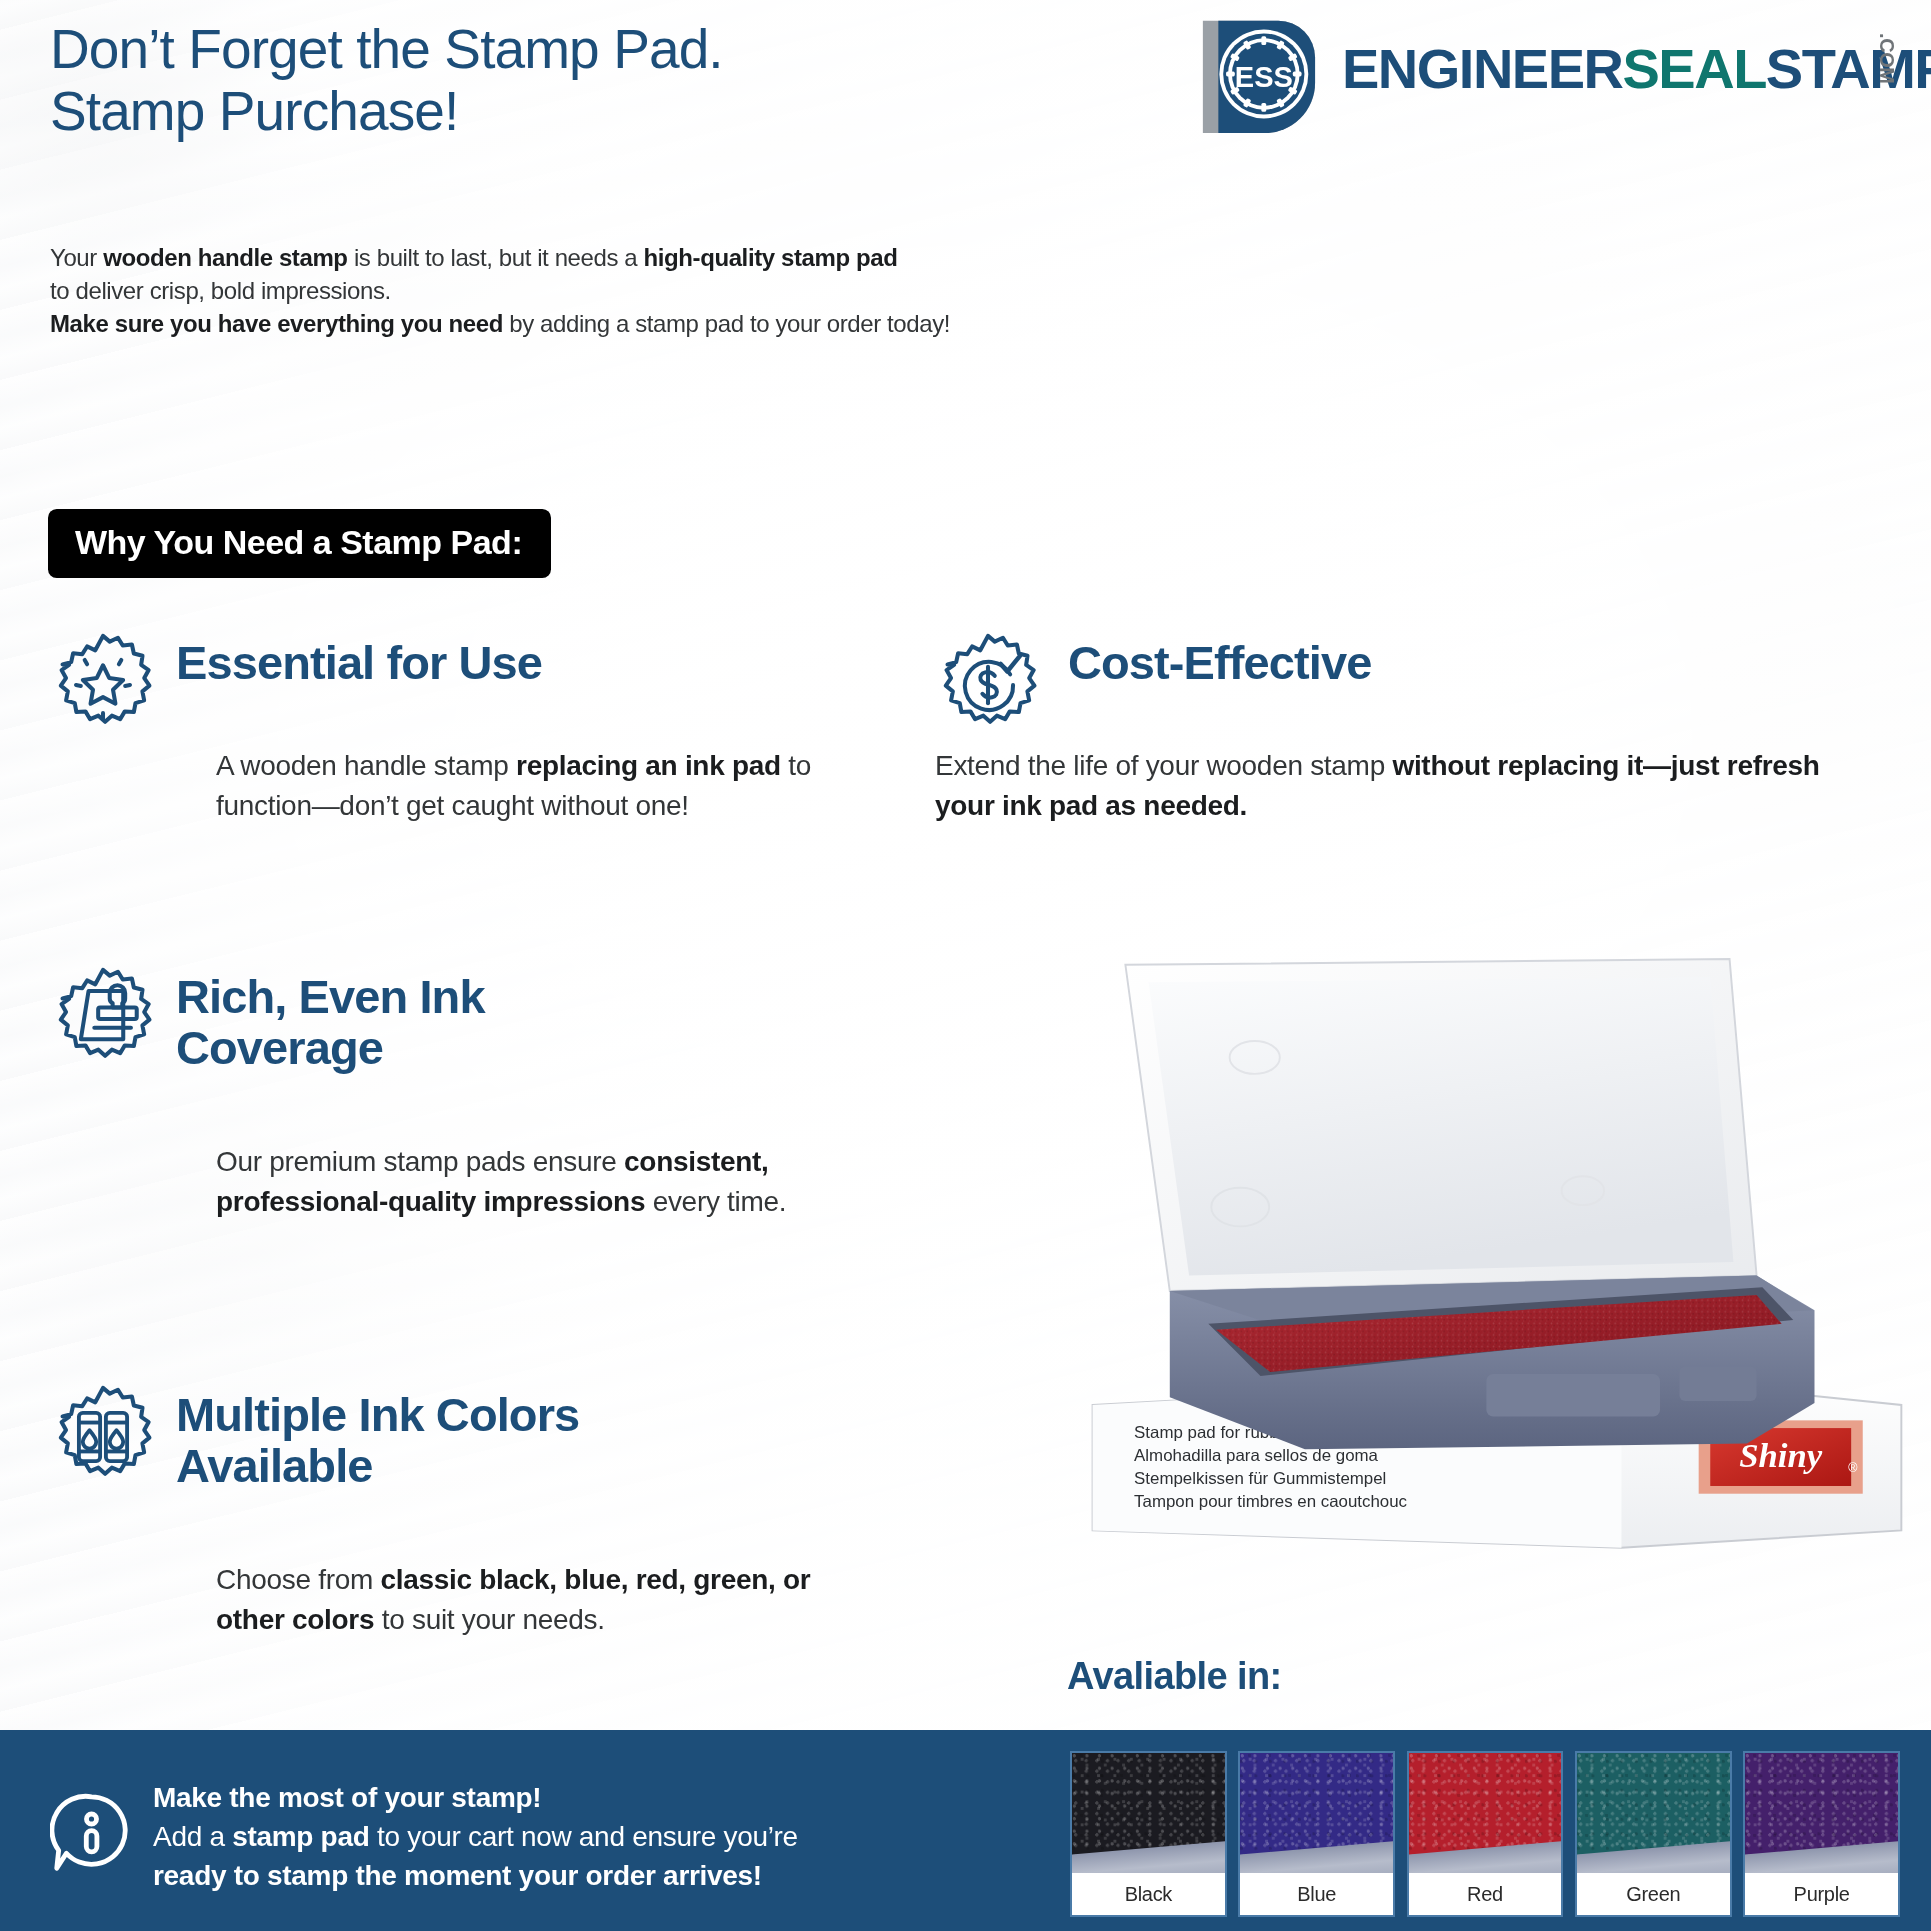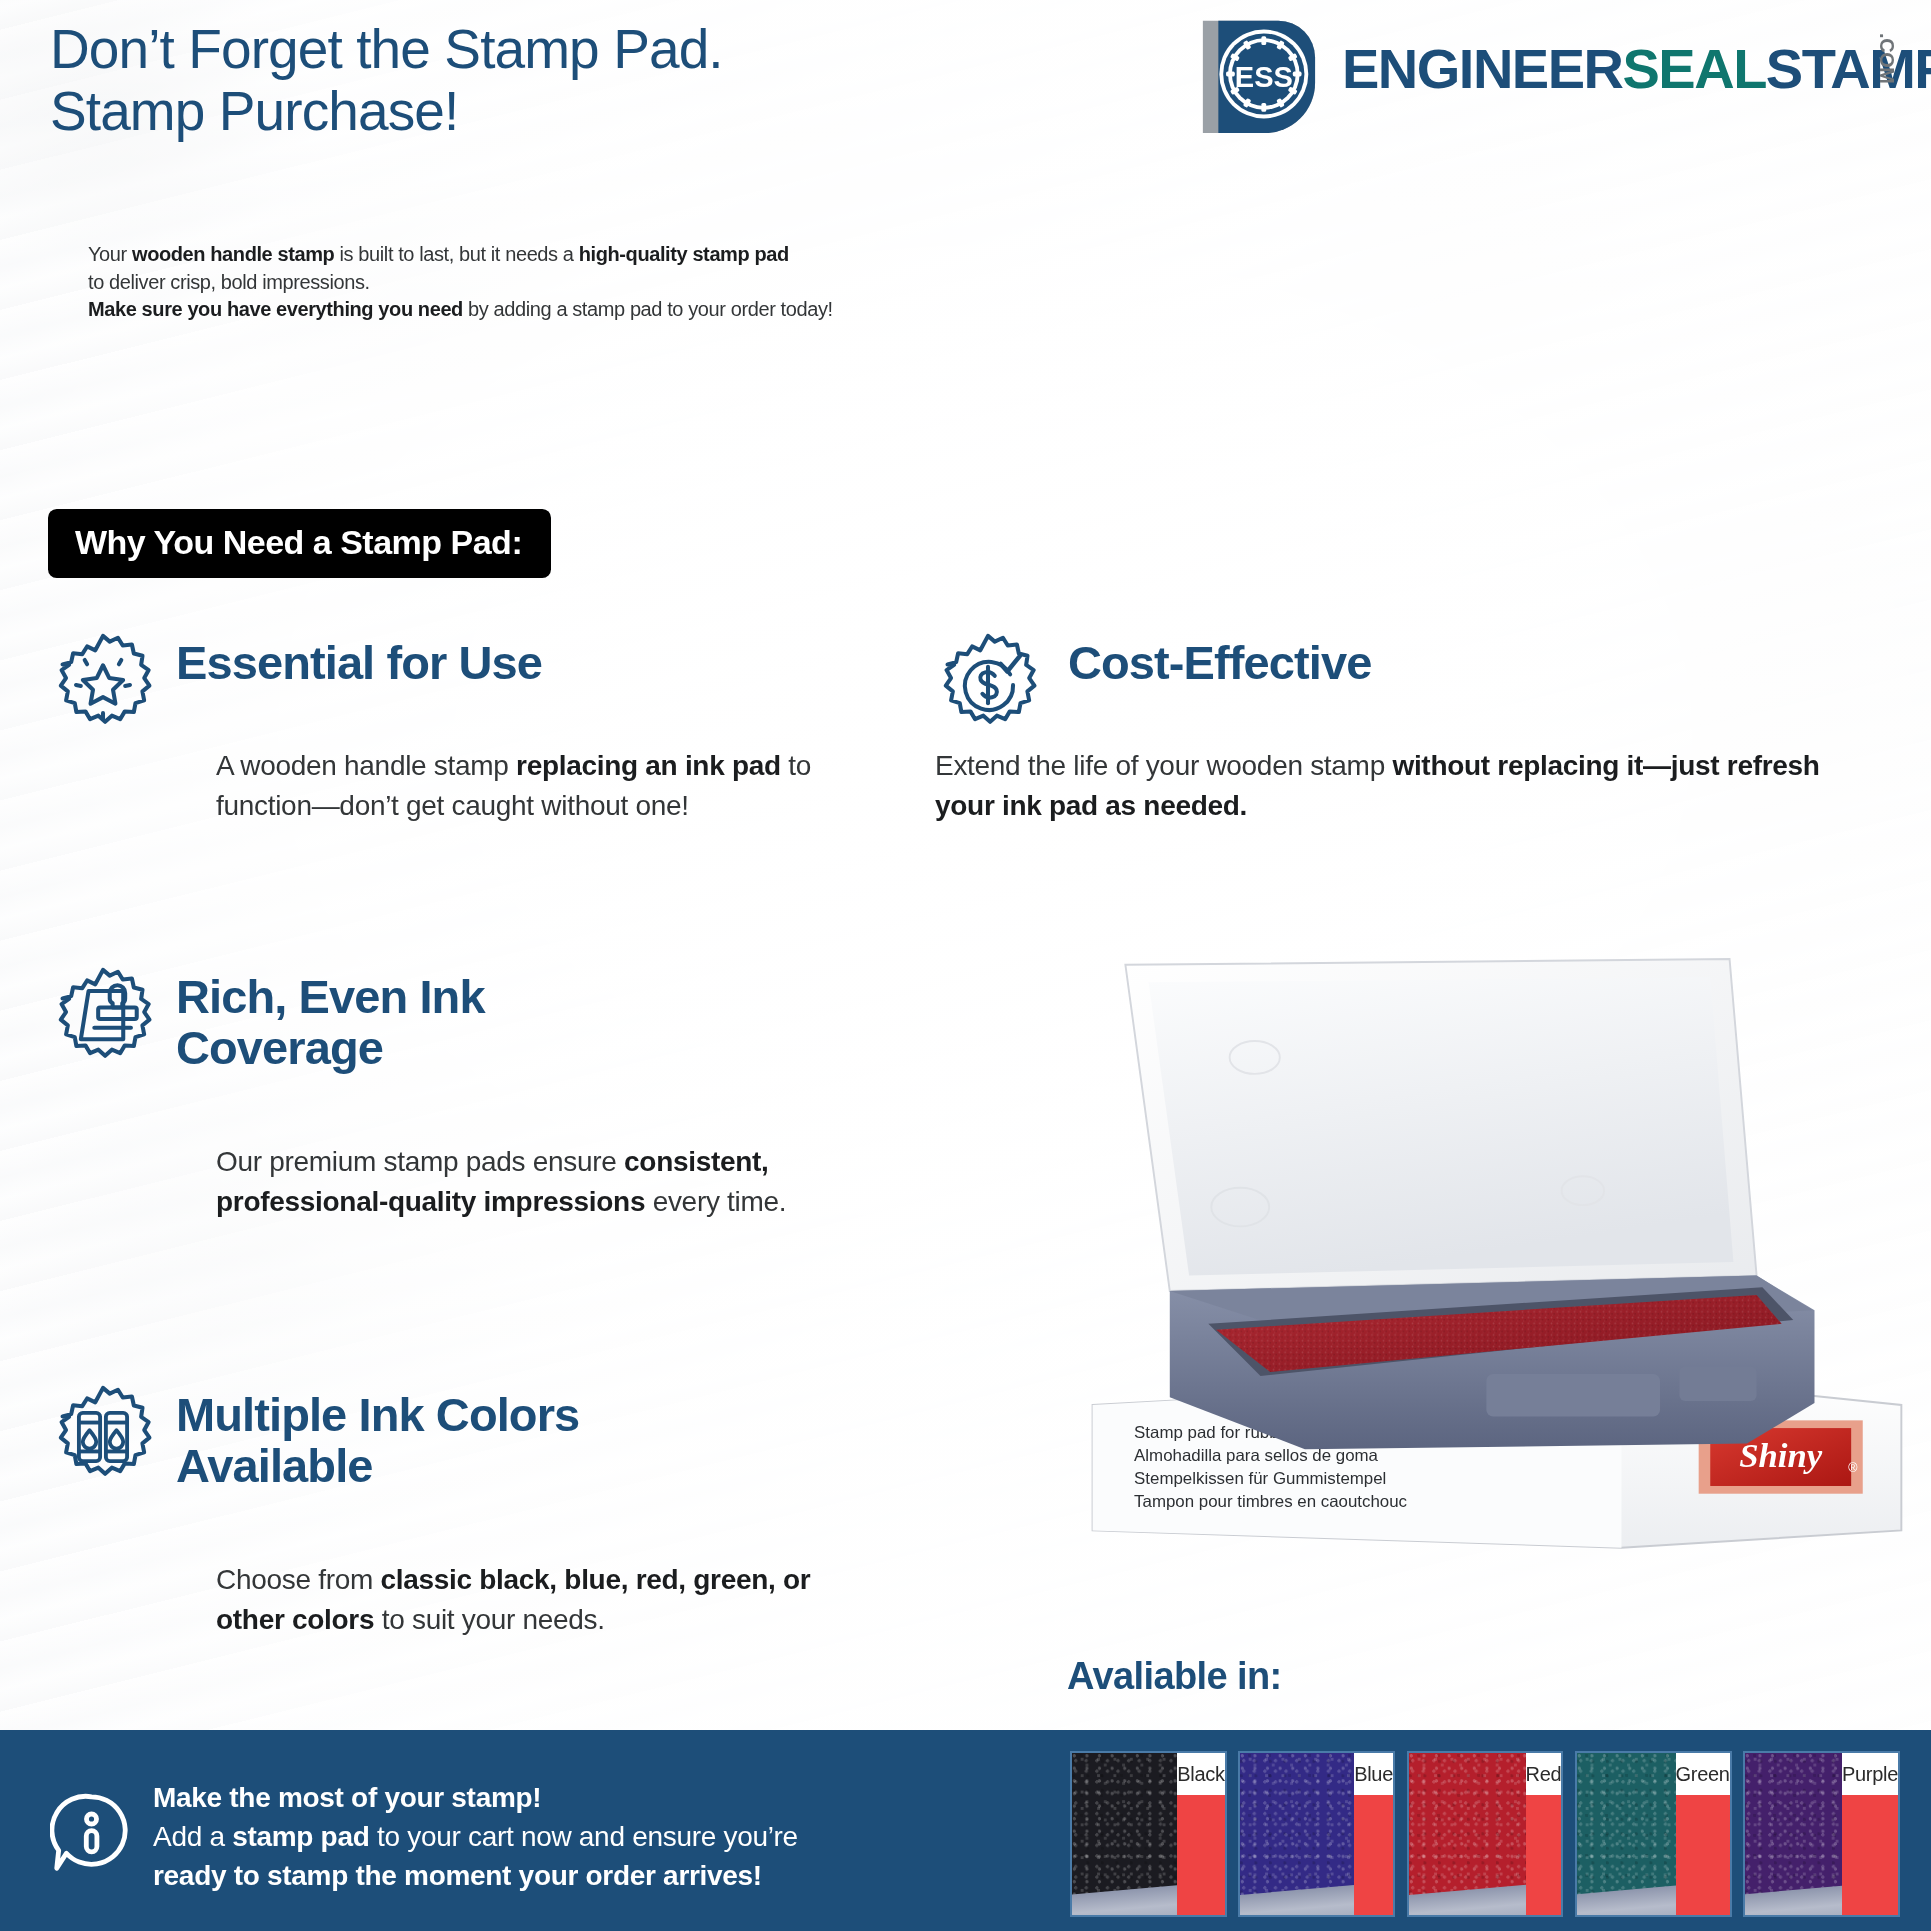--- a/index.html
+++ b/index.html
@@ -93,24 +93,23 @@
     font-size: 20px;
     letter-spacing: -0.4px;
   }
 
   
   .intro {
     position: absolute;
     left: 50px; top: 241px;
     width: 1352px;
     color: #333638;
-    font-size: 20px;
+    font-size: 24px;
     line-height: 1.38;
     letter-spacing: -0.4px;
-    margin-left: 38px;
   }
   .intro b { color: #1b1d1f; font-weight: 700; }
   .intro .row { display: block; white-space: nowrap; }
 
   
   .why-pill {
     position: absolute;
     left: 48px; top: 509px;
     background: #000000;
     color: #ffffff;
@@ -198,21 +197,21 @@
     left: 1070px; top: 1751px;
     width: 830px; height: 166px;
     display: flex;
     gap: 11.6px;
   }
   .swatch {
     flex: 1 1 0;
     border: 2.9px solid #4a7ba8;
     background: #ef4444;
     display: flex;
-    flex-direction: row;
+    flex-direction: column;
     overflow: hidden;
     justify-content: flex-end;
   }
   .swatch .chip {
     flex: 1 1 auto;
     position: relative;
     overflow: hidden;
   }
   .swatch .chip::after {
     

